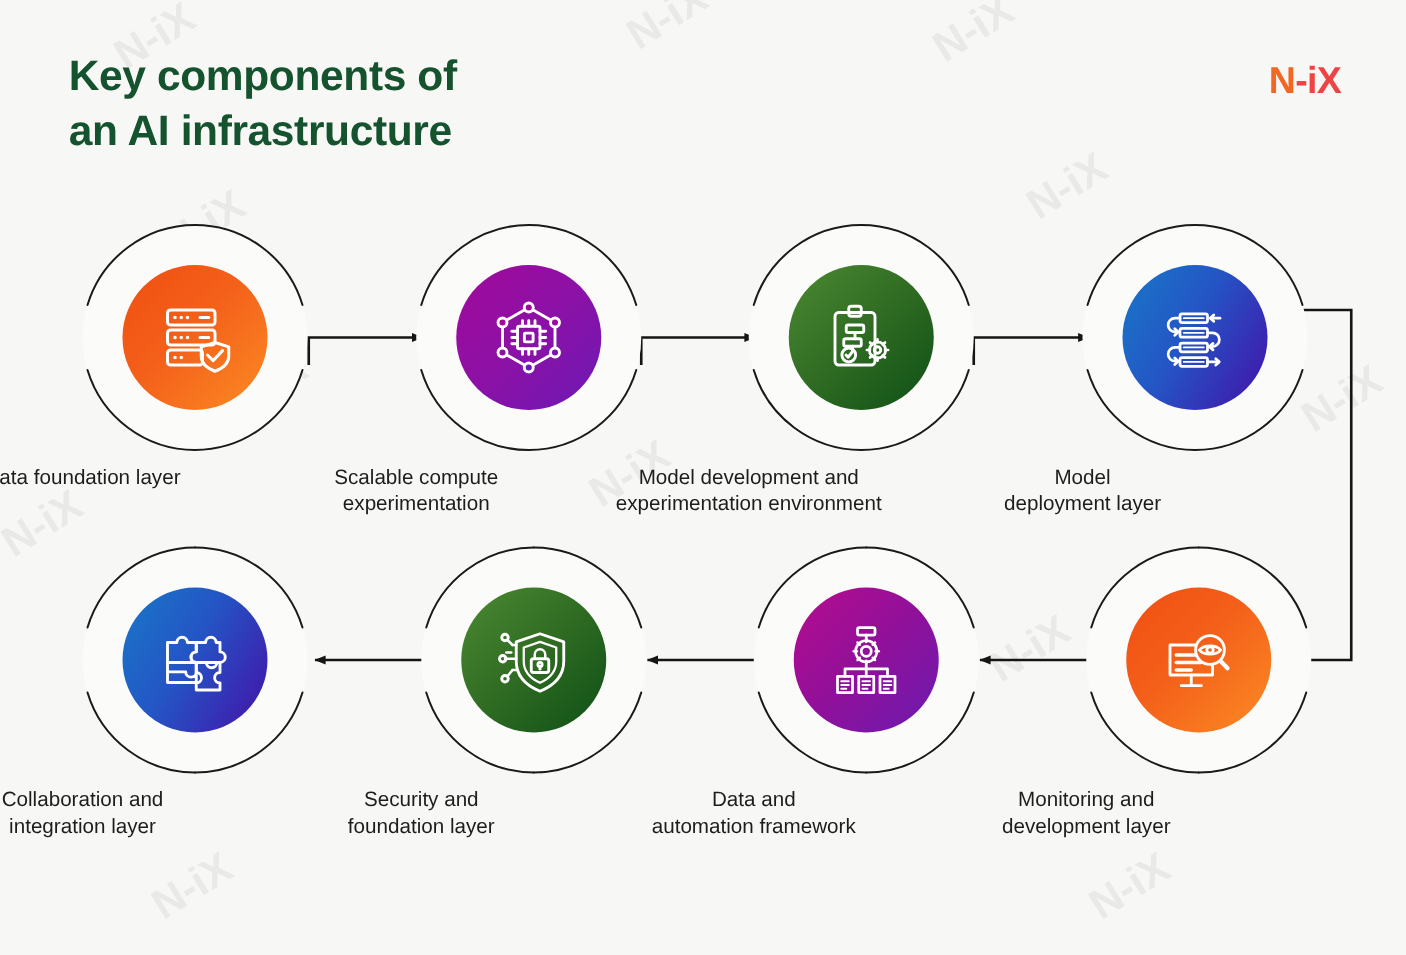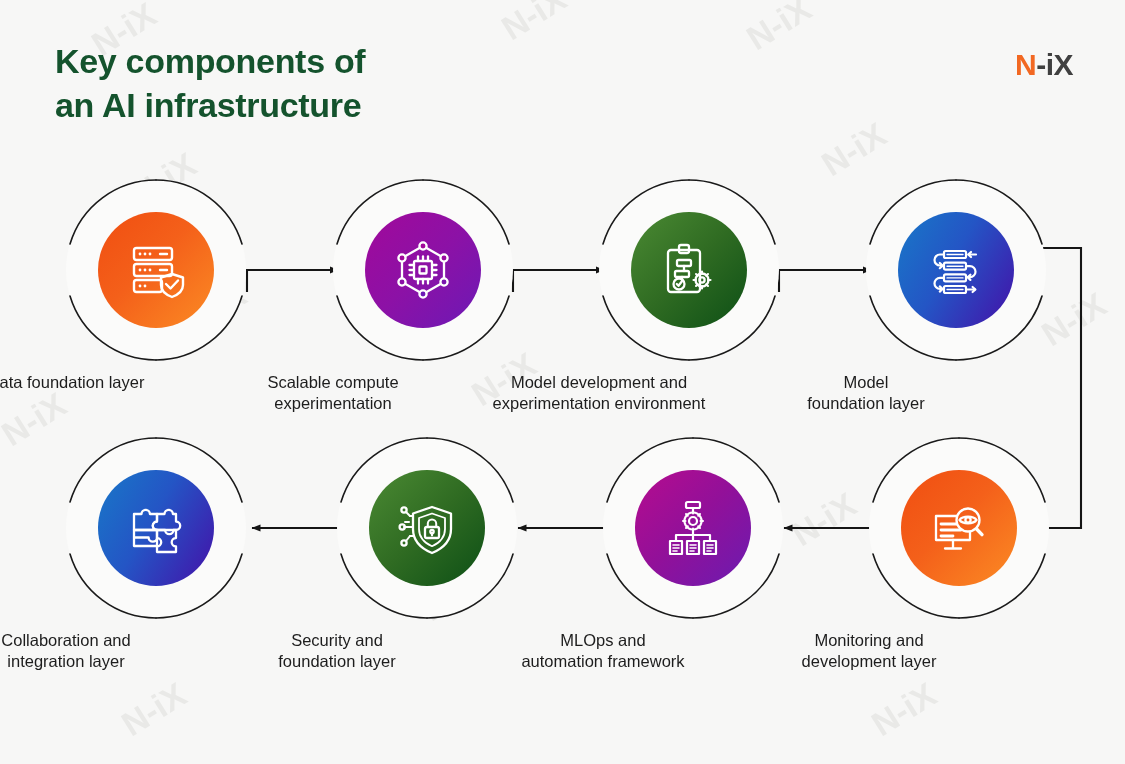--- a/index.html
+++ b/index.html
@@ -30,21 +30,21 @@
     font-size:34px;font-weight:700;line-height:1.28;
     color:#14532d;letter-spacing:-0.3px;
     z-index:5;white-space:pre-line;
   }
   .logo{
     position:absolute;right:52px;top:48px;
     font-size:30px;font-weight:700;letter-spacing:-0.5px;
     z-index:5;
   }
   .logo .n{color:#f26822;}
-  .logo .ix{color:#404040;}
+  .logo .ix{color:#ef4444;}
 
   
   #connectors{position:absolute;left:0;top:0;width:1125px;height:764px;z-index:2;}
 
   
   .node{position:absolute;z-index:3;}
   .ring{
     position:absolute;left:0;top:0;
     width:180px;height:180px;border-radius:50%;
     background:#fbfbfa;
@@ -242,21 +242,21 @@
         <polyline points="15.8,25 18.6,27.6 15.8,30.2"></polyline>
         <path d="M42,28.2 h4 a5,5 0 0,1 0,11 h-2"></path>
         <polyline points="46.4,36.7 43.6,39.3 46.4,41.9"></polyline>
         <path d="M20,39.9 h-4 a5,5 0 0,0 0,11 h2"></path>
         <polyline points="15.8,48.4 18.6,51 15.8,53.6"></polyline>
         <path d="M42,51.5 h9"></path>
         <polyline points="48.6,49 51.4,51.5 48.6,54"></polyline>
       </svg>
     </div>
     <div class="caption">Model
-foundation layer</div>
+deployment layer</div>
   </div>
 
   <div class="node" style="left:869px;top:438px;">
     <div class="ring">
       <svg width="184" height="184" viewBox="0 0 184 184">
         <path d="M92,2 A90,90 0 0,1 178,66" fill="none" stroke="#1a1a1a" stroke-width="1.6" stroke-linecap="round"></path>
         <path d="M178,118 A90,90 0 0,1 92,182" fill="none" stroke="#1a1a1a" stroke-width="1.6" stroke-linecap="round"></path>
         <path d="M92,182 A90,90 0 0,1 6,118" fill="none" stroke="#1a1a1a" stroke-width="1.6" stroke-linecap="round"></path>
         <path d="M6,66 A90,90 0 0,1 92,2" fill="none" stroke="#1a1a1a" stroke-width="1.6" stroke-linecap="round"></path>
       </svg>
@@ -314,21 +314,21 @@
           <line x1="12" y1="55" x2="16" y2="55"></line>
           <line x1="29" y1="49" x2="35" y2="49"></line>
           <line x1="29" y1="52" x2="35" y2="52"></line>
           <line x1="29" y1="55" x2="33" y2="55"></line>
           <line x1="46" y1="49" x2="52" y2="49"></line>
           <line x1="46" y1="52" x2="52" y2="52"></line>
           <line x1="46" y1="55" x2="50" y2="55"></line>
         </g>
       </svg>
     </div>
-    <div class="caption">MLOps and
+    <div class="caption">Data and
 automation framework</div>
   </div>
 
   <div class="node" style="left:337px;top:438px;">
     <div class="ring">
       <svg width="184" height="184" viewBox="0 0 184 184">
         <path d="M92,2 A90,90 0 0,1 178,66" fill="none" stroke="#1a1a1a" stroke-width="1.6" stroke-linecap="round"></path>
         <path d="M178,118 A90,90 0 0,1 92,182" fill="none" stroke="#1a1a1a" stroke-width="1.6" stroke-linecap="round"></path>
         <path d="M92,182 A90,90 0 0,1 6,118" fill="none" stroke="#1a1a1a" stroke-width="1.6" stroke-linecap="round"></path>
         <path d="M6,66 A90,90 0 0,1 92,2" fill="none" stroke="#1a1a1a" stroke-width="1.6" stroke-linecap="round"></path>

